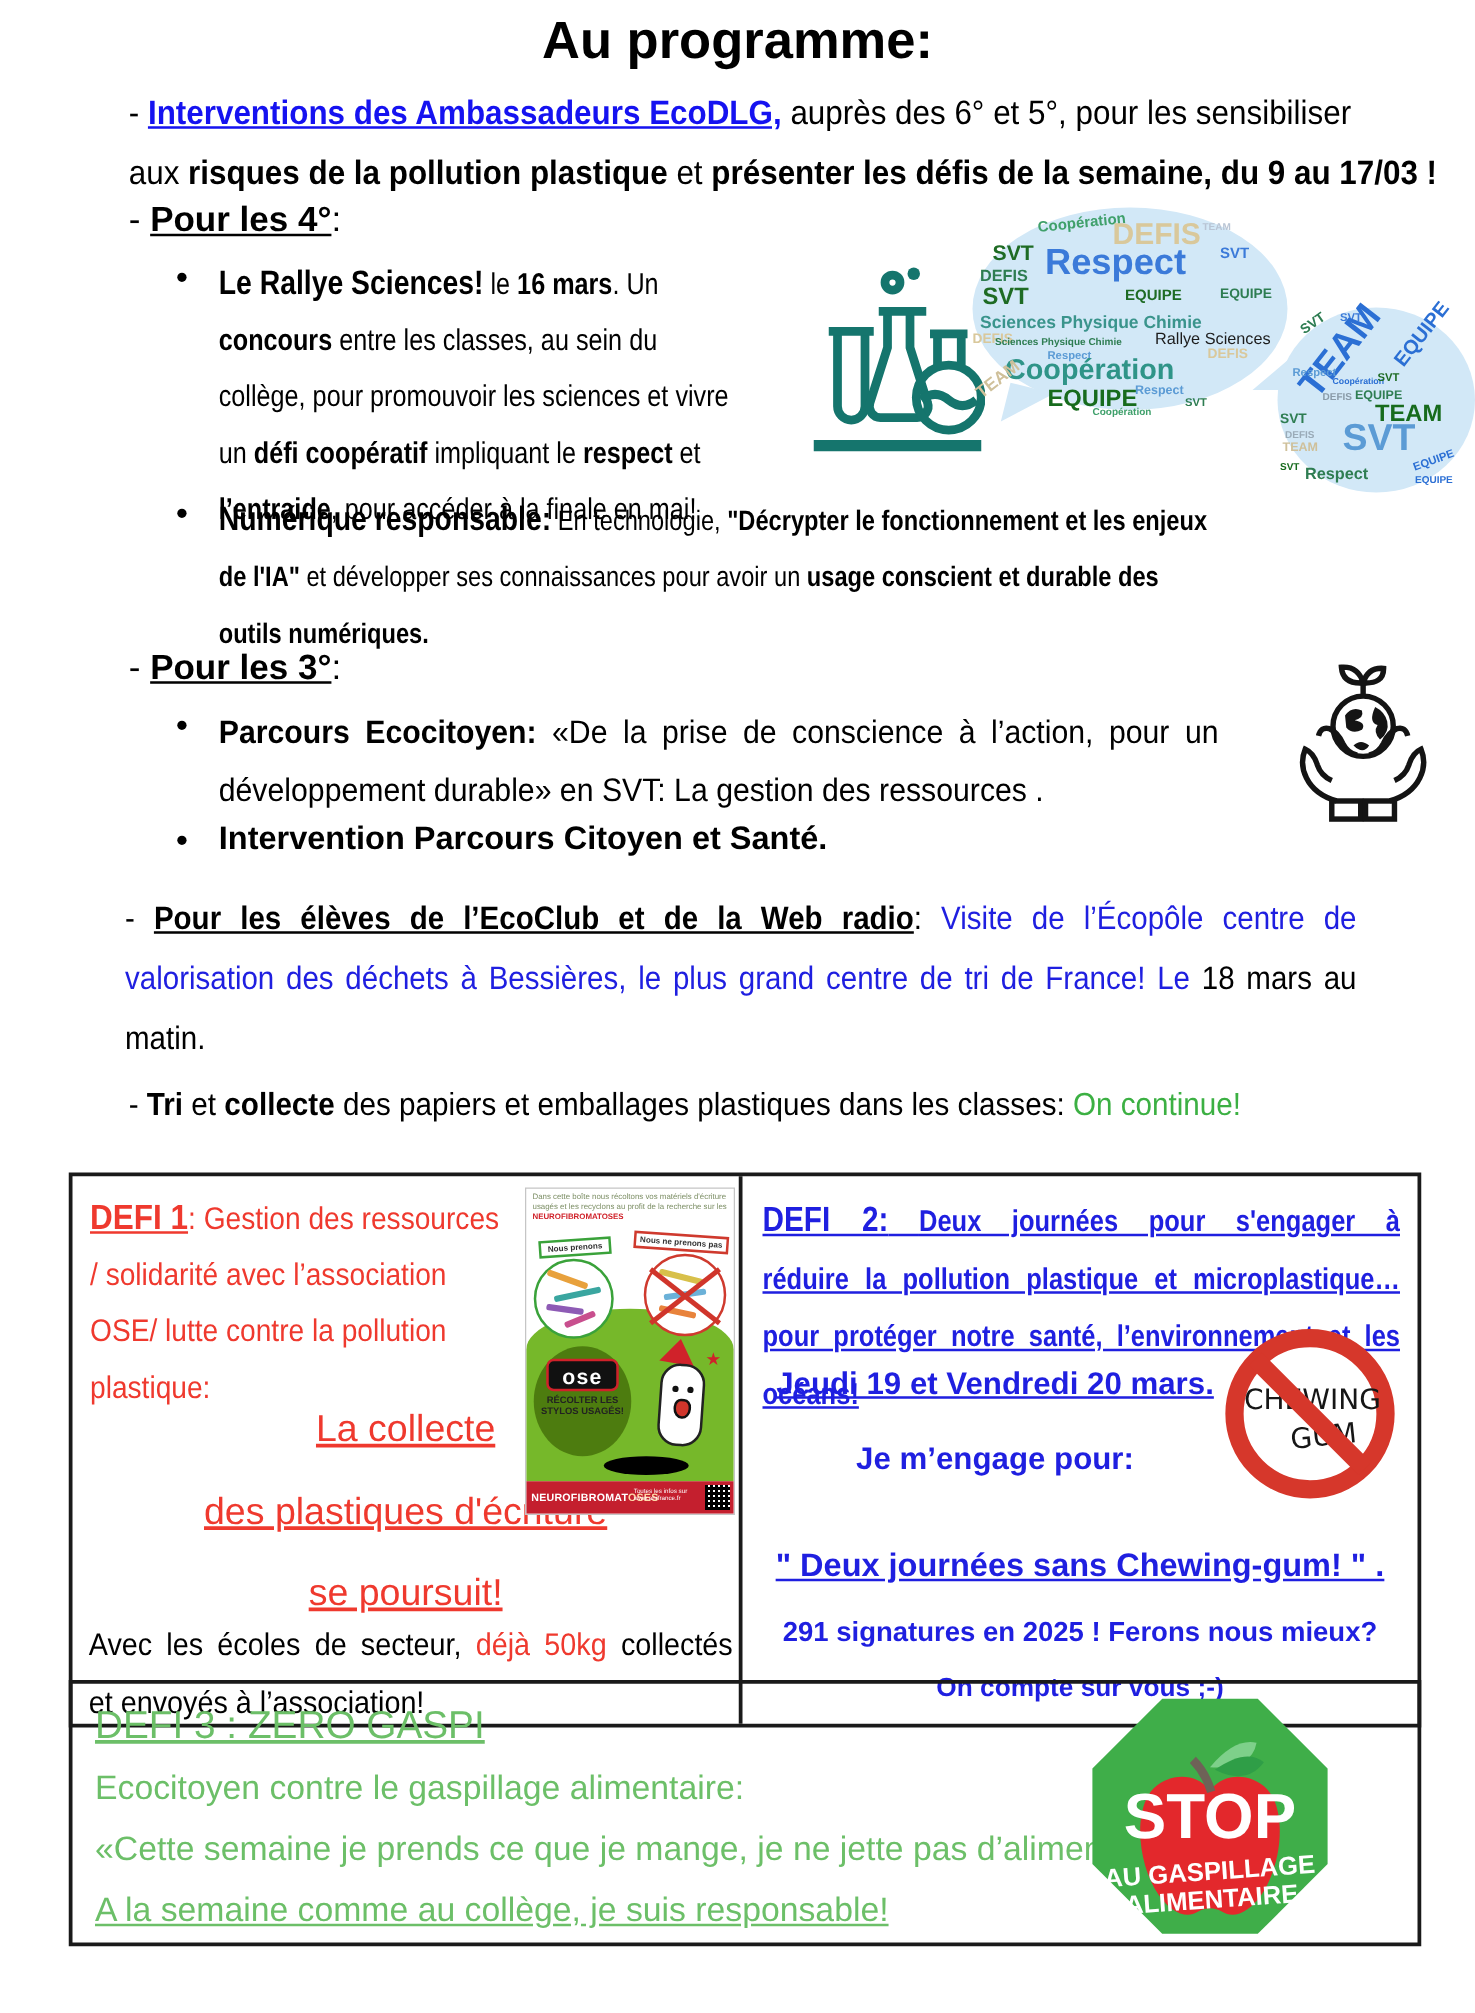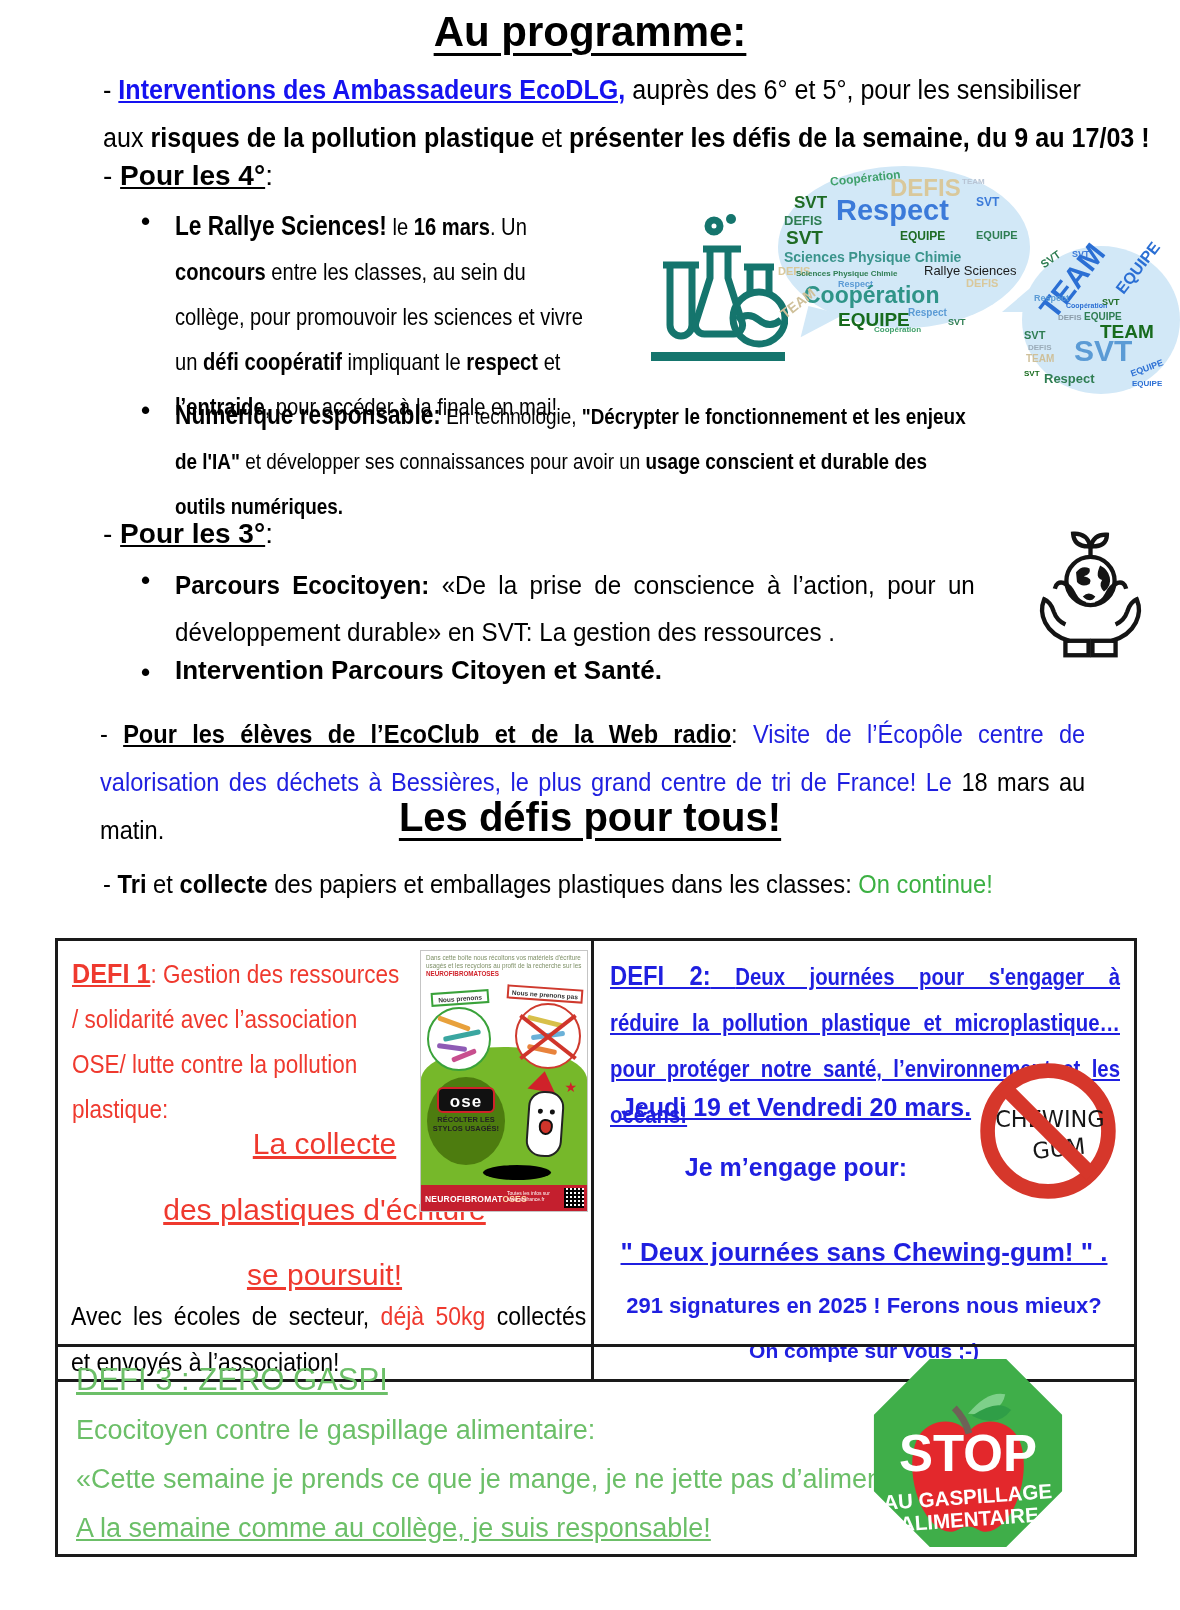--- a/index.html
+++ b/index.html
@@ -15,21 +15,21 @@
   .lnk{color:#1512f0;font-weight:700;text-decoration:underline}
   .blue{color:#1f1fe0}
   .red{color:#ef392e}
   .grn{color:#3cb043}
   .lg{font-weight:700;font-size:27px}
   .lgr{font-size:28px;font-weight:700}
   .xl{font-size:28px;font-weight:700}
   .xl3{font-size:31px}
   
   .h1{position:absolute;top:8px;left:0;width:100%;text-align:center;font-size:42px;font-weight:700}
-  .h1 span,.h2 span{text-decoration:underline;text-decoration-thickness:3px;text-underline-offset:7px}
+  .h1 span,.h2 span{text-decoration-thickness:3px;text-underline-offset:7px}
   .h2{position:absolute;top:795px;left:0;width:100%;text-align:center;font-size:40px;font-weight:700}
   
   .intro{left:103px;top:66px;width:1065px;font-size:27px;line-height:48px;transform:scaleX(.93);transform-origin:0 0}
   .for4{left:103px;top:160px;font-size:28px}
   .for3{left:103px;top:518px;font-size:28px}
   .for4 .u,.for3 .u{font-weight:700}
   .bullet{position:absolute;font-size:26px;font-weight:700}
   .rallye{left:175px;top:204px;width:540px;font-size:24px;line-height:45px;transform:scaleX(.84);transform-origin:0 0}
   .numerique{left:175px;top:393px;width:1010px;font-size:22.5px;line-height:45px;transform:scaleX(.84);transform-origin:0 0}
   .parcours{left:175px;top:562px;width:860px;font-size:26px;line-height:47px;transform:scaleX(.93);transform-origin:0 0}
@@ -216,21 +216,20 @@
   </svg>
 
   <span class="bullet" style="left:141px;top:657px">•</span>
   <div class="abs intervention"><span>Intervention Parcours Citoyen et Santé.</span></div>
 
   <div class="abs ecoclub just">
       <div class="ln"><span>- </span><span class="b u">Pour les élèves de l’EcoClub et de la Web radio</span><span>: </span><span class="blue">Visite de l’Écopôle centre de</span></div>
       <div class="ln"><span class="blue">valorisation des déchets à Bessières, le plus grand centre de tri de France! Le </span><span>18 mars au matin.</span></div>
     </div>
 
-  <div class="h2"><span>Les défis pour tous!</span></div>
 
   <div class="abs tri"><span>- </span><span class="b">Tri</span><span> et </span><span class="b">collecte</span><span> des papiers et emballages plastiques dans les classes: </span><span class="grn">On continue!</span></div>
 
   <div class="table1">
     <div class="cell1">
       <div class="abs d1top">
           <div class="ln"><span class="lgr u">DEFI 1</span><span>: Gestion des ressources</span></div>
           <div class="ln"><span>/ solidarité avec l’association</span></div>
           <div class="ln"><span>OSE/ lutte contre la pollution</span></div>
           <div class="ln"><span>plastique:</span></div>

